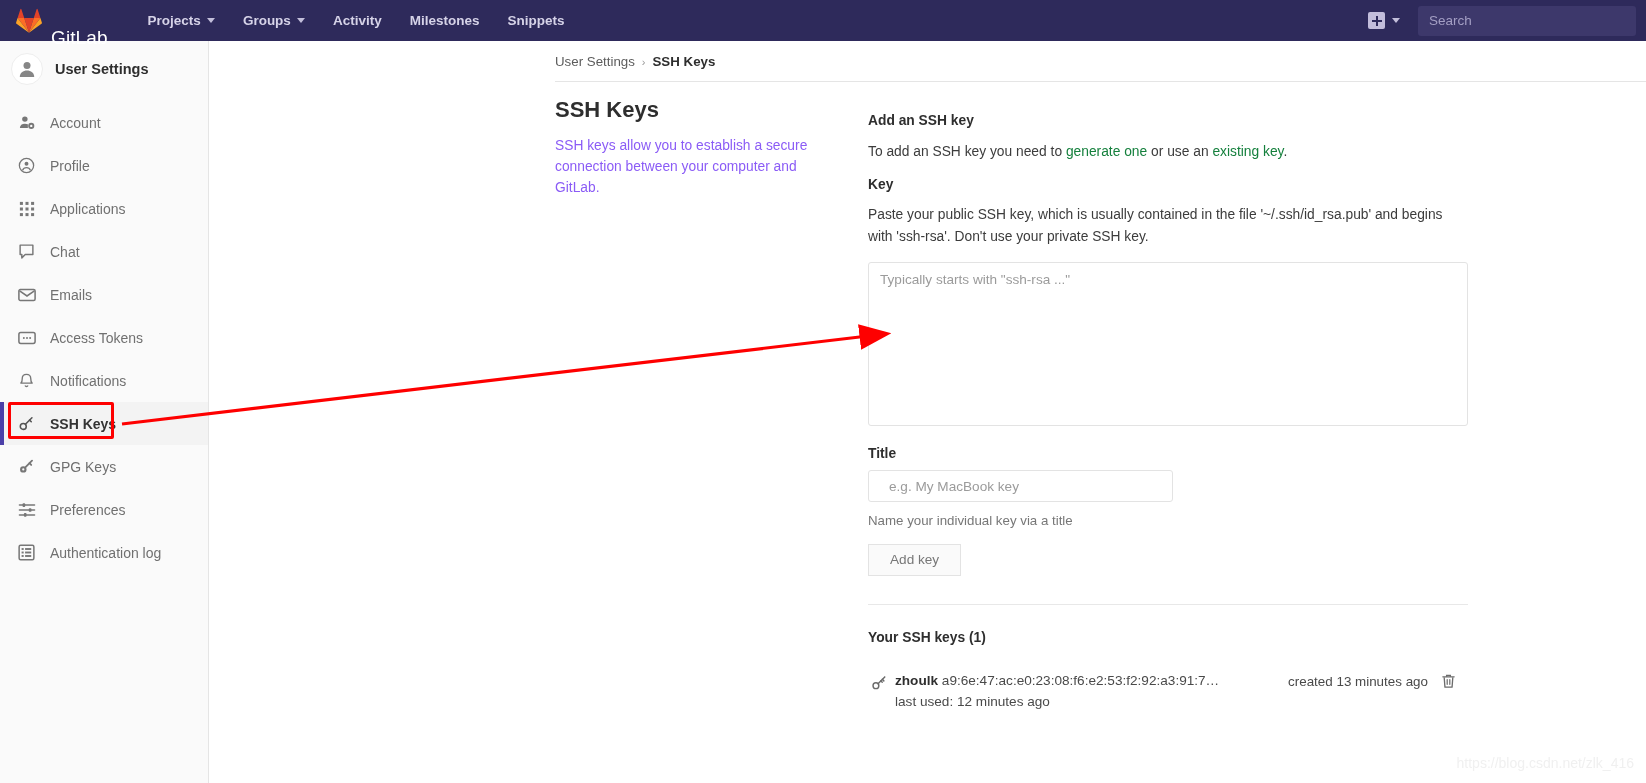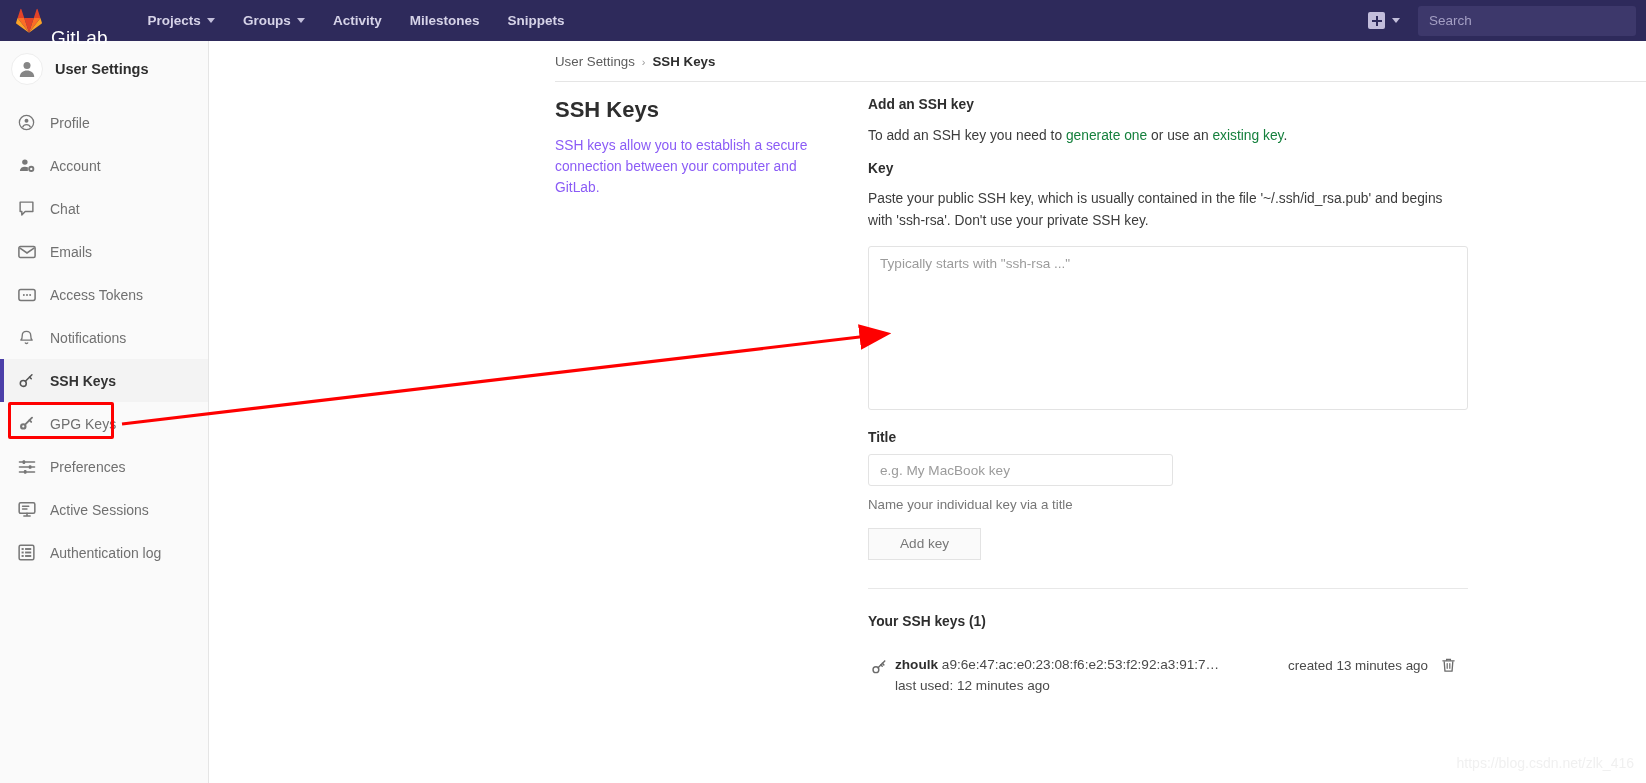--- a/index.html
+++ b/index.html
@@ -145,21 +145,21 @@
     font-size: 22px; font-weight: bold; color: #2e2e2e;
     margin: 0 0 13px 0; line-height: 1.2;
   }
   .page-desc {
     font-size: 13.8px; color: #8b5cf6; line-height: 1.52; margin: 0;
     max-width: 286px;
   }
 
   
   .form-col {
-    position: absolute; left: 659px; top: 56px; width: 600px;
+    position: absolute; left: 659px; top: 72px; width: 600px;
   }
   .form-h {
     font-size: 13.8px; font-weight: bold; color: #2e2e2e;
     margin: 0 0 13px 0;
   }
   .form-p {
     font-size: 13.8px; color: #3c3c3c; line-height: 1.55; margin: 0 0 15px 0;
   }
   .lnk { color: #15803d; text-decoration: none; cursor: pointer; }
   .label-strong {
@@ -179,30 +179,30 @@
   .key-textarea::placeholder { color: #9b9b9b; }
   .field-label {
     font-size: 13.8px; font-weight: bold; color: #2e2e2e;
     margin: 20px 0 9px 0;
   }
   .title-input {
     width: 305px; height: 32px;
     border: 1px solid #e3e3e3; border-radius: 3px;
     font-family: "Liberation Sans", sans-serif;
     font-size: 13.6px; color: #333;
-    padding: 0 11px; outline: none; display: block;
+    padding: 0 20px; outline: none; display: block;
     background: #fff;
   }
   .title-input::placeholder { color: #9b9b9b; }
   .hint {
     font-size: 13.3px; color: #777; margin: 11px 0 0 0;
   }
   .add-key-btn {
     margin-top: 16px;
-    height: 32px; padding: 0 31px;
+    height: 32px; padding: 0 21px;
     background: #fafafa; border: 1px solid #e3e3e3; border-radius: 0;
     font-family: "Liberation Sans", sans-serif;
     font-size: 13.6px; color: #777;
     cursor: pointer; display: inline-block; line-height: 30px;
   }
 
   .hr-keys {
     width: 600px; height: 1px; background: #e8e8e8; margin: 28px 0 0 0;
   }
   .keys-heading {
@@ -304,41 +304,57 @@
         <path d="M2.8 18 c0-4.2 3.3-6.4 7.2-6.4 s7.2 2.2 7.2 6.4z" fill="#868686"></path>
       </svg>
     </div>
     <div class="sb-title">User Settings</div>
   </div>
 
   <div class="sb-list">
 
     <div class="sb-item">
       <span class="sb-icon">
-        <svg width="17" height="17" viewBox="0 0 20 20">
-            <circle cx="10" cy="10" r="8.4" fill="none" stroke="#777" stroke-width="1.5"></circle>
-            <circle cx="10" cy="8" r="2.3" fill="#777"></circle>
-            <path d="M5.4 15.6c.8-2.2 2.6-3.2 4.6-3.2s3.8 1 4.6 3.2" fill="none" stroke="#777" stroke-width="1.5"></path>
-          </svg>
-      </span>
-      <span class="sb-label">Profile</span>
-    </div>
-
-    <div class="sb-item">
-      <span class="sb-icon">
         <svg width="18" height="17" viewBox="0 0 20 20">
             <circle cx="7.5" cy="6" r="3.2" fill="#777"></circle>
             <path d="M1.6 16.5c0-3.4 2.6-5.1 5.9-5.1 1.3 0 2.5.3 3.5.8v4.3z" fill="#777"></path>
             <circle cx="15" cy="14" r="3.6" fill="#777"></circle>
             <circle cx="15" cy="14" r="1.4" fill="#fafafa"></circle>
           </svg>
       </span>
       <span class="sb-label">Account</span>
     </div>
 
+    <div class="sb-item">
+      <span class="sb-icon">
+        <svg width="17" height="17" viewBox="0 0 20 20">
+            <circle cx="10" cy="10" r="8.4" fill="none" stroke="#777" stroke-width="1.5"></circle>
+            <circle cx="10" cy="8" r="2.3" fill="#777"></circle>
+            <path d="M5.4 15.6c.8-2.2 2.6-3.2 4.6-3.2s3.8 1 4.6 3.2" fill="none" stroke="#777" stroke-width="1.5"></path>
+          </svg>
+      </span>
+      <span class="sb-label">Profile</span>
+    </div>
+
+    <div class="sb-item">
+      <span class="sb-icon">
+        <svg width="16" height="16" viewBox="0 0 18 18">
+          <rect x="1" y="1" width="3.4" height="3.4" fill="#777"></rect>
+            <rect x="7.3" y="1" width="3.4" height="3.4" fill="#777"></rect>
+            <rect x="13.6" y="1" width="3.4" height="3.4" fill="#777"></rect>
+          <rect x="1" y="7.3" width="3.4" height="3.4" fill="#777"></rect>
+            <rect x="7.3" y="7.3" width="3.4" height="3.4" fill="#777"></rect>
+            <rect x="13.6" y="7.3" width="3.4" height="3.4" fill="#777"></rect>
+          <rect x="1" y="13.6" width="3.4" height="3.4" fill="#777"></rect>
+            <rect x="7.3" y="13.6" width="3.4" height="3.4" fill="#777"></rect>
+            <rect x="13.6" y="13.6" width="3.4" height="3.4" fill="#777"></rect>
+        </svg>
+      </span>
+      <span class="sb-label">Applications</span>
+    </div>
 
     <div class="sb-item">
       <span class="sb-icon">
         <svg width="17" height="17" viewBox="0 0 20 20">
             <path d="M2.5 2.5h15v11h-9l-4 4v-4h-2z" fill="none" stroke="#777" stroke-width="1.7" stroke-linejoin="round"></path>
           </svg>
       </span>
       <span class="sb-label">Chat</span>
     </div>
 
@@ -402,30 +418,20 @@
         <svg width="18" height="16" viewBox="0 0 20 18">
           <path d="M1.5 3.5h17M1.5 9h17M1.5 14.5h17" stroke="#777" stroke-width="1.7" stroke-linecap="round"></path>
           <rect x="5" y="1.4" width="3" height="4.2" rx="1" fill="#777"></rect>
           <rect x="12" y="6.9" width="3" height="4.2" rx="1" fill="#777"></rect>
           <rect x="6.5" y="12.4" width="3" height="4.2" rx="1" fill="#777"></rect>
         </svg>
       </span>
       <span class="sb-label">Preferences</span>
     </div>
 
-    <div class="sb-item">
-      <span class="sb-icon">
-        <svg width="18" height="17" viewBox="0 0 20 18">
-            <rect x="1.3" y="1.6" width="17.4" height="11.6" rx="1.6" fill="none" stroke="#777" stroke-width="1.7"></rect>
-            <path d="M5 5.4h7M5 8.4h5" stroke="#777" stroke-width="1.5" stroke-linecap="round"></path>
-            <path d="M10 13.2v3M6.5 16.2h7" stroke="#777" stroke-width="1.7" stroke-linecap="round"></path>
-          </svg>
-      </span>
-      <span class="sb-label">Active Sessions</span>
-    </div>
 
     <div class="sb-item">
       <span class="sb-icon">
         <svg width="17" height="17" viewBox="0 0 18 18">
             <rect x="1.2" y="1.2" width="15.6" height="15.6" rx="1.6" fill="none" stroke="#777" stroke-width="1.6"></rect>
             <rect x="3.8" y="4.3" width="2.2" height="2" fill="#777"></rect>
             <rect x="3.8" y="8" width="2.2" height="2" fill="#777"></rect>
             <rect x="3.8" y="11.7" width="2.2" height="2" fill="#777"></rect>
             <rect x="7.5" y="4.3" width="6.5" height="2" fill="#777"></rect>
             <rect x="7.5" y="8" width="6.5" height="2" fill="#777"></rect>

